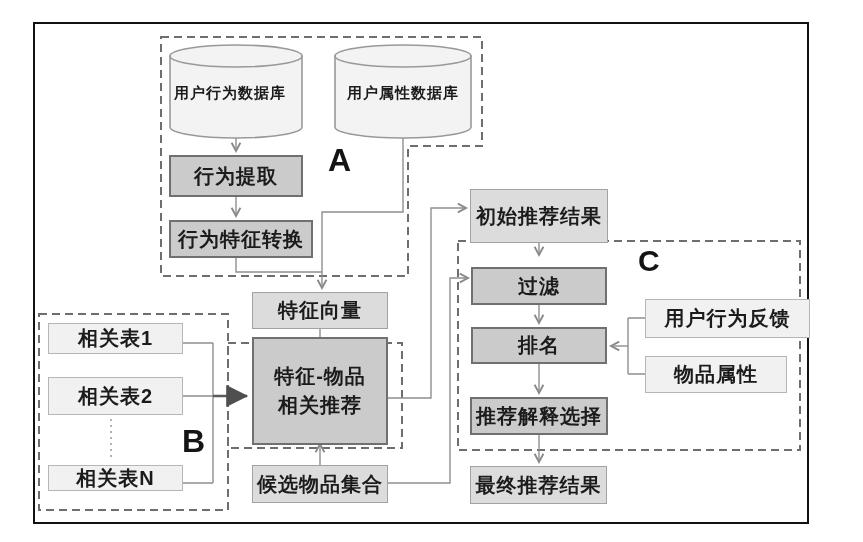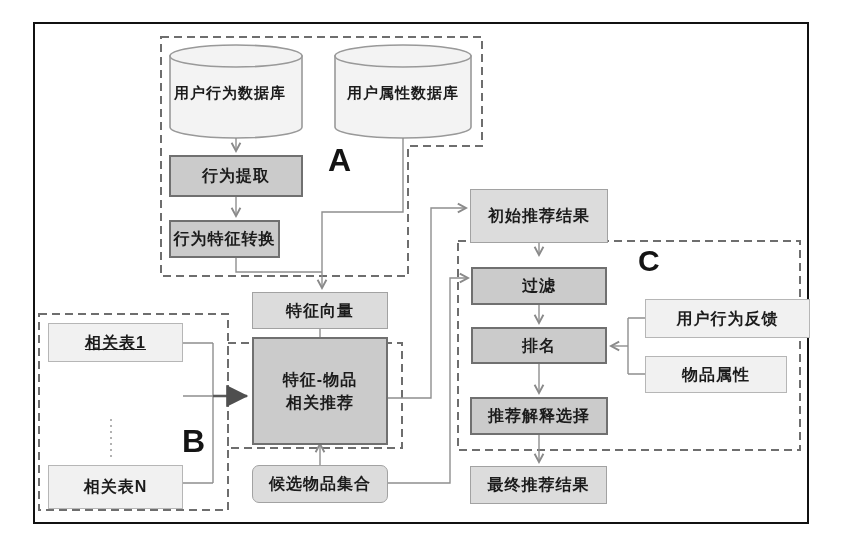--- a/index.html
+++ b/index.html
@@ -12,21 +12,21 @@
     font-family:"Liberation Sans","DejaVu Sans",sans-serif;overflow:hidden;}
   .frame{position:absolute;left:33px;top:22px;width:776px;height:502px;
     border:2.5px solid var(--frame);box-sizing:border-box;}
   svg.layer{position:absolute;left:0;top:0;width:863px;height:542px;}
   .dashed{stroke:var(--dashed-border);stroke-width:2;fill:none;stroke-dasharray:8 5;}
   .connector{stroke:var(--line);stroke-width:1.4;fill:none;}
   .connector-bold{stroke:#5a5a5a;stroke-width:2.6;fill:none;}
   .dots{stroke:#b2b2b2;stroke-width:2;stroke-dasharray:2 4;fill:none;}
   .cyl{fill:var(--cylinder-fill);stroke:var(--cylinder-stroke);stroke-width:1.6;}
   .node{position:absolute;box-sizing:border-box;display:flex;align-items:center;justify-content:center;
-    text-align:center;font-weight:bold;font-size:16px;letter-spacing:1px;color:var(--text);
+    text-align:center;font-weight:bold;font-size:20px;letter-spacing:1px;color:var(--text);
     white-space:pre-line;line-height:1.45;}
   .n-dark{background:var(--node-shaded);border:2px solid #707070;}
   .n-med{background:var(--node-medium);border:1.5px solid #a2a2a2;}
   .n-light{background:var(--node-light);border:1.5px solid #b6b6b6;}
   .cyl-label{position:absolute;text-align:center;font-weight:bold;font-size:15px;
     letter-spacing:1px;color:var(--text);}
   .section-letter{position:absolute;font-weight:800;color:#141414;font-size:32px;letter-spacing:0;}
 </style>
 </head>
 <body>
@@ -79,27 +79,28 @@
   </svg>
 
   <div class="cyl-label" style="left:170px;top:84px;width:120px;">用户行为数据库</div>
   <div class="cyl-label" style="left:335px;top:84px;width:136px;text-align:center;">用户属性数据库</div>
 
   <div class="section-letter" style="left:328px;top:142px;">A</div>
   <div class="section-letter" style="left:182px;top:423px;">B</div>
   <div class="section-letter" style="left:638px;top:244px;font-size:30px;">C</div>
 
   <div class="node n-dark" style="left:169px;top:155px;width:134px;height:42px;">行为提取</div>
-  <div class="node n-dark" style="left:169px;top:220px;width:111px;height:38px;">行为特征转换</div>
+  <div class="node n-dark" style="left:169px;top:220px;width:144px;height:38px;">行为特征转换</div>
   <div class="node n-med" style="left:252px;top:292px;width:136px;height:37px;">特征向量</div>
-  <div class="node n-light" style="left:48px;top:323px;width:135px;height:39px;text-decoration:underline;">相关表1</div>
-  <div class="node n-light" style="left:48px;top:465px;width:135px;height:44px;">相关表N</div>
+  <div class="node n-light" style="left:48px;top:323px;width:135px;height:31px;">相关表1</div>
+  <div class="node n-light" style="left:48px;top:377px;width:135px;height:38px;">相关表2</div>
+  <div class="node n-light" style="left:48px;top:465px;width:135px;height:26px;">相关表N</div>
   <div class="node n-dark" style="left:252px;top:337px;width:136px;height:108px;">特征-物品
 相关推荐</div>
-  <div class="node n-med" style="left:252px;top:465px;width:136px;height:38px;border-radius:7px;">候选物品集合</div>
+  <div class="node n-med" style="left:252px;top:465px;width:136px;height:38px;">候选物品集合</div>
   <div class="node n-med" style="left:470px;top:189px;width:138px;height:54px;">初始推荐结果</div>
   <div class="node n-dark" style="left:471px;top:259px;width:136px;height:38px;margin-top:8px;">过滤</div>
   <div class="node n-dark" style="left:471px;top:327px;width:136px;height:37px;">排名</div>
   <div class="node n-dark" style="left:470px;top:397px;width:138px;height:38px;">推荐解释选择</div>
   <div class="node n-med" style="left:470px;top:466px;width:137px;height:38px;">最终推荐结果</div>
   <div class="node n-light" style="left:645px;top:299px;width:165px;height:39px;">用户行为反馈</div>
   <div class="node n-light" style="left:645px;top:356px;width:142px;height:37px;">物品属性</div>
 </div>
 
 </body></html>

